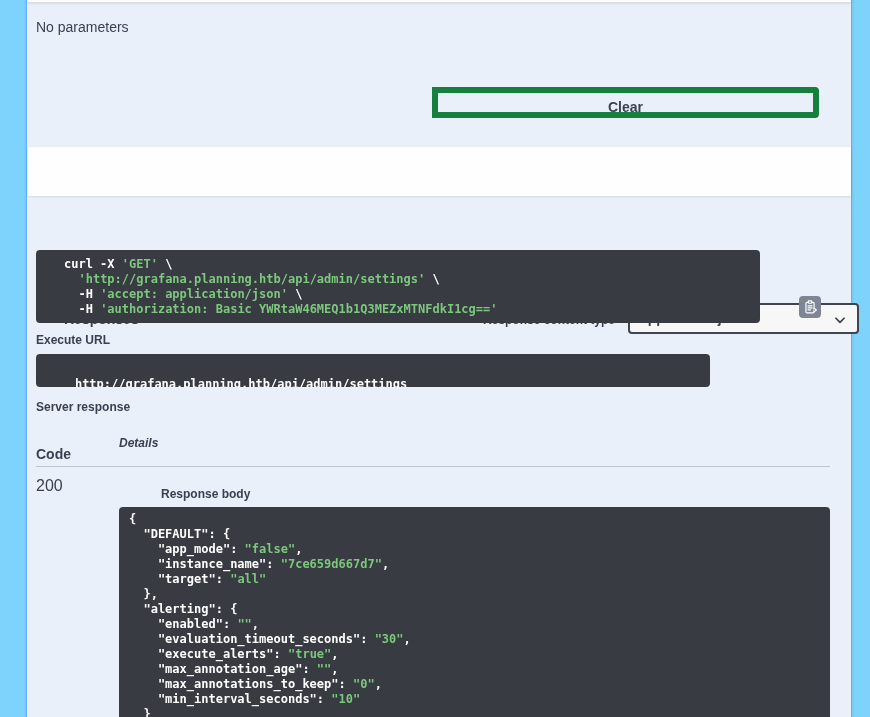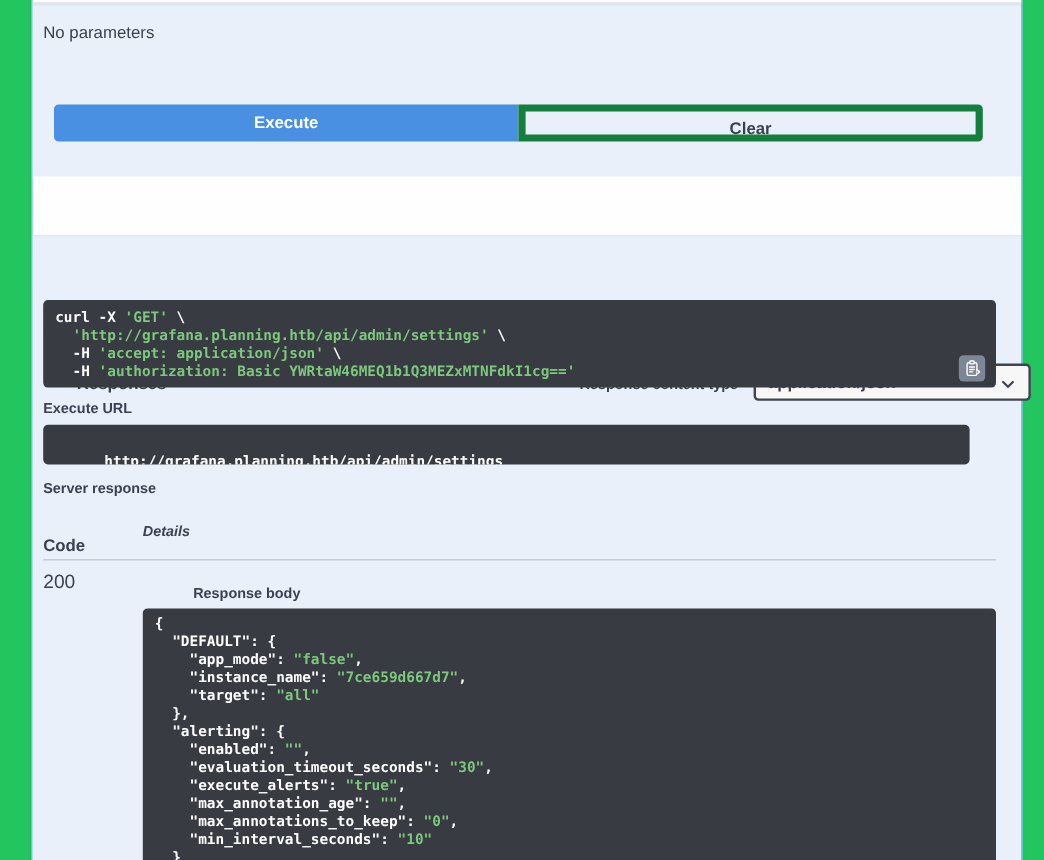--- a/index.html
+++ b/index.html
@@ -1,19 +1,19 @@
 <!DOCTYPE html>
 <html><head>
 <meta charset="utf-8">
 <style>
   * { margin:0; padding:0; box-sizing:border-box; }
   html,body { background:#fff; }
   body { font-family:"Liberation Sans", sans-serif; color:#3b4151; }
 
-  .wrapper { position:relative; width:870px; height:717px; overflow:hidden; background:#22c55e; }
+  .wrapper { position:relative; width:870px; height:717px; overflow:hidden; background:#7dd3fc; }
 
   
   .opblock-bg {
     position:absolute; left:26px; top:-8px; width:826px; height:740px;
     border-left:1.5px solid #61affe; border-right:1.5px solid #61affe;
     background:#e9f0f9; box-shadow:0 0 3px rgba(0,0,0,.12);
   }
   .top-sliver {
     position:absolute; left:28px; top:0; width:823px; height:3px;
     background:#fdfdfe; border-bottom:1px solid #d9dde2;
@@ -51,22 +51,22 @@
     font-size:14px; font-weight:700; color:#3b4151; line-height:27px;
     padding-left:10px; cursor:pointer;
   }
   .chevron { position:absolute; right:10px; top:8px; width:14px; height:14px; }
 
   .code-block {
     position:absolute; background:#383b42; border-radius:4px;
     font-family:"DejaVu Sans Mono", monospace; font-size:12px; font-weight:600;
     color:#fff; white-space:pre; overflow:hidden;
   }
-  .curl-block   { left:36px;  top:250px; width:794px; height:73px;  padding:7px 10px; }
-  .url-block    { left:36px;  top:354px; width:772px; height:33px;  padding:9px 22px; }
+  .curl-block   { left:36px;  top:250px; width:724px; height:73px;  padding:7px 28px; }
+  .url-block    { left:36px;  top:354px; width:674px; height:33px;  padding:9px 10px; }
   .body-block   { left:119px; top:507px; width:711px; height:232px; padding:5px 10px; border-radius:4px 4px 0 0; }
   .code-line { height:15px; line-height:15px; }
   .tok-p { color:#ffffff; }
   .tok-s { color:#7cc87c; }
 
   .curl-label     { left:36px;  top:229px;margin-top:40px; }
   .requrl-label   { left:36px;  top:333px; }
   .server-label   { left:36px;  top:400px;text-align:center; }
   .details-header { left:119px; top:436px;font-style:italic; }
   .body-label     { left:119px; top:487px;padding-left:42px; }
@@ -84,21 +84,20 @@
 </head>
 <body>
 
 <div class="wrapper">
 
   <div class="opblock-bg"></div>
   <div class="top-sliver"></div>
 
   <div class="label-md no-params">No parameters</div>
 
-  <button class="btn btn-execute">Execute</button>
   <button class="btn btn-clear">Clear</button>
 
   <div class="responses-header">
     <div class="responses-title">Responses</div>
     <div class="content-type-label">Response content type</div>
     <div class="content-type-select">
       <span>application/json</span>
       <svg class="chevron" viewBox="0 0 24 24" fill="none" stroke="#3b4151" stroke-width="3" stroke-linecap="round" stroke-linejoin="round">
         <polyline points="5,9 12,16 19,9"></polyline>
       </svg>

